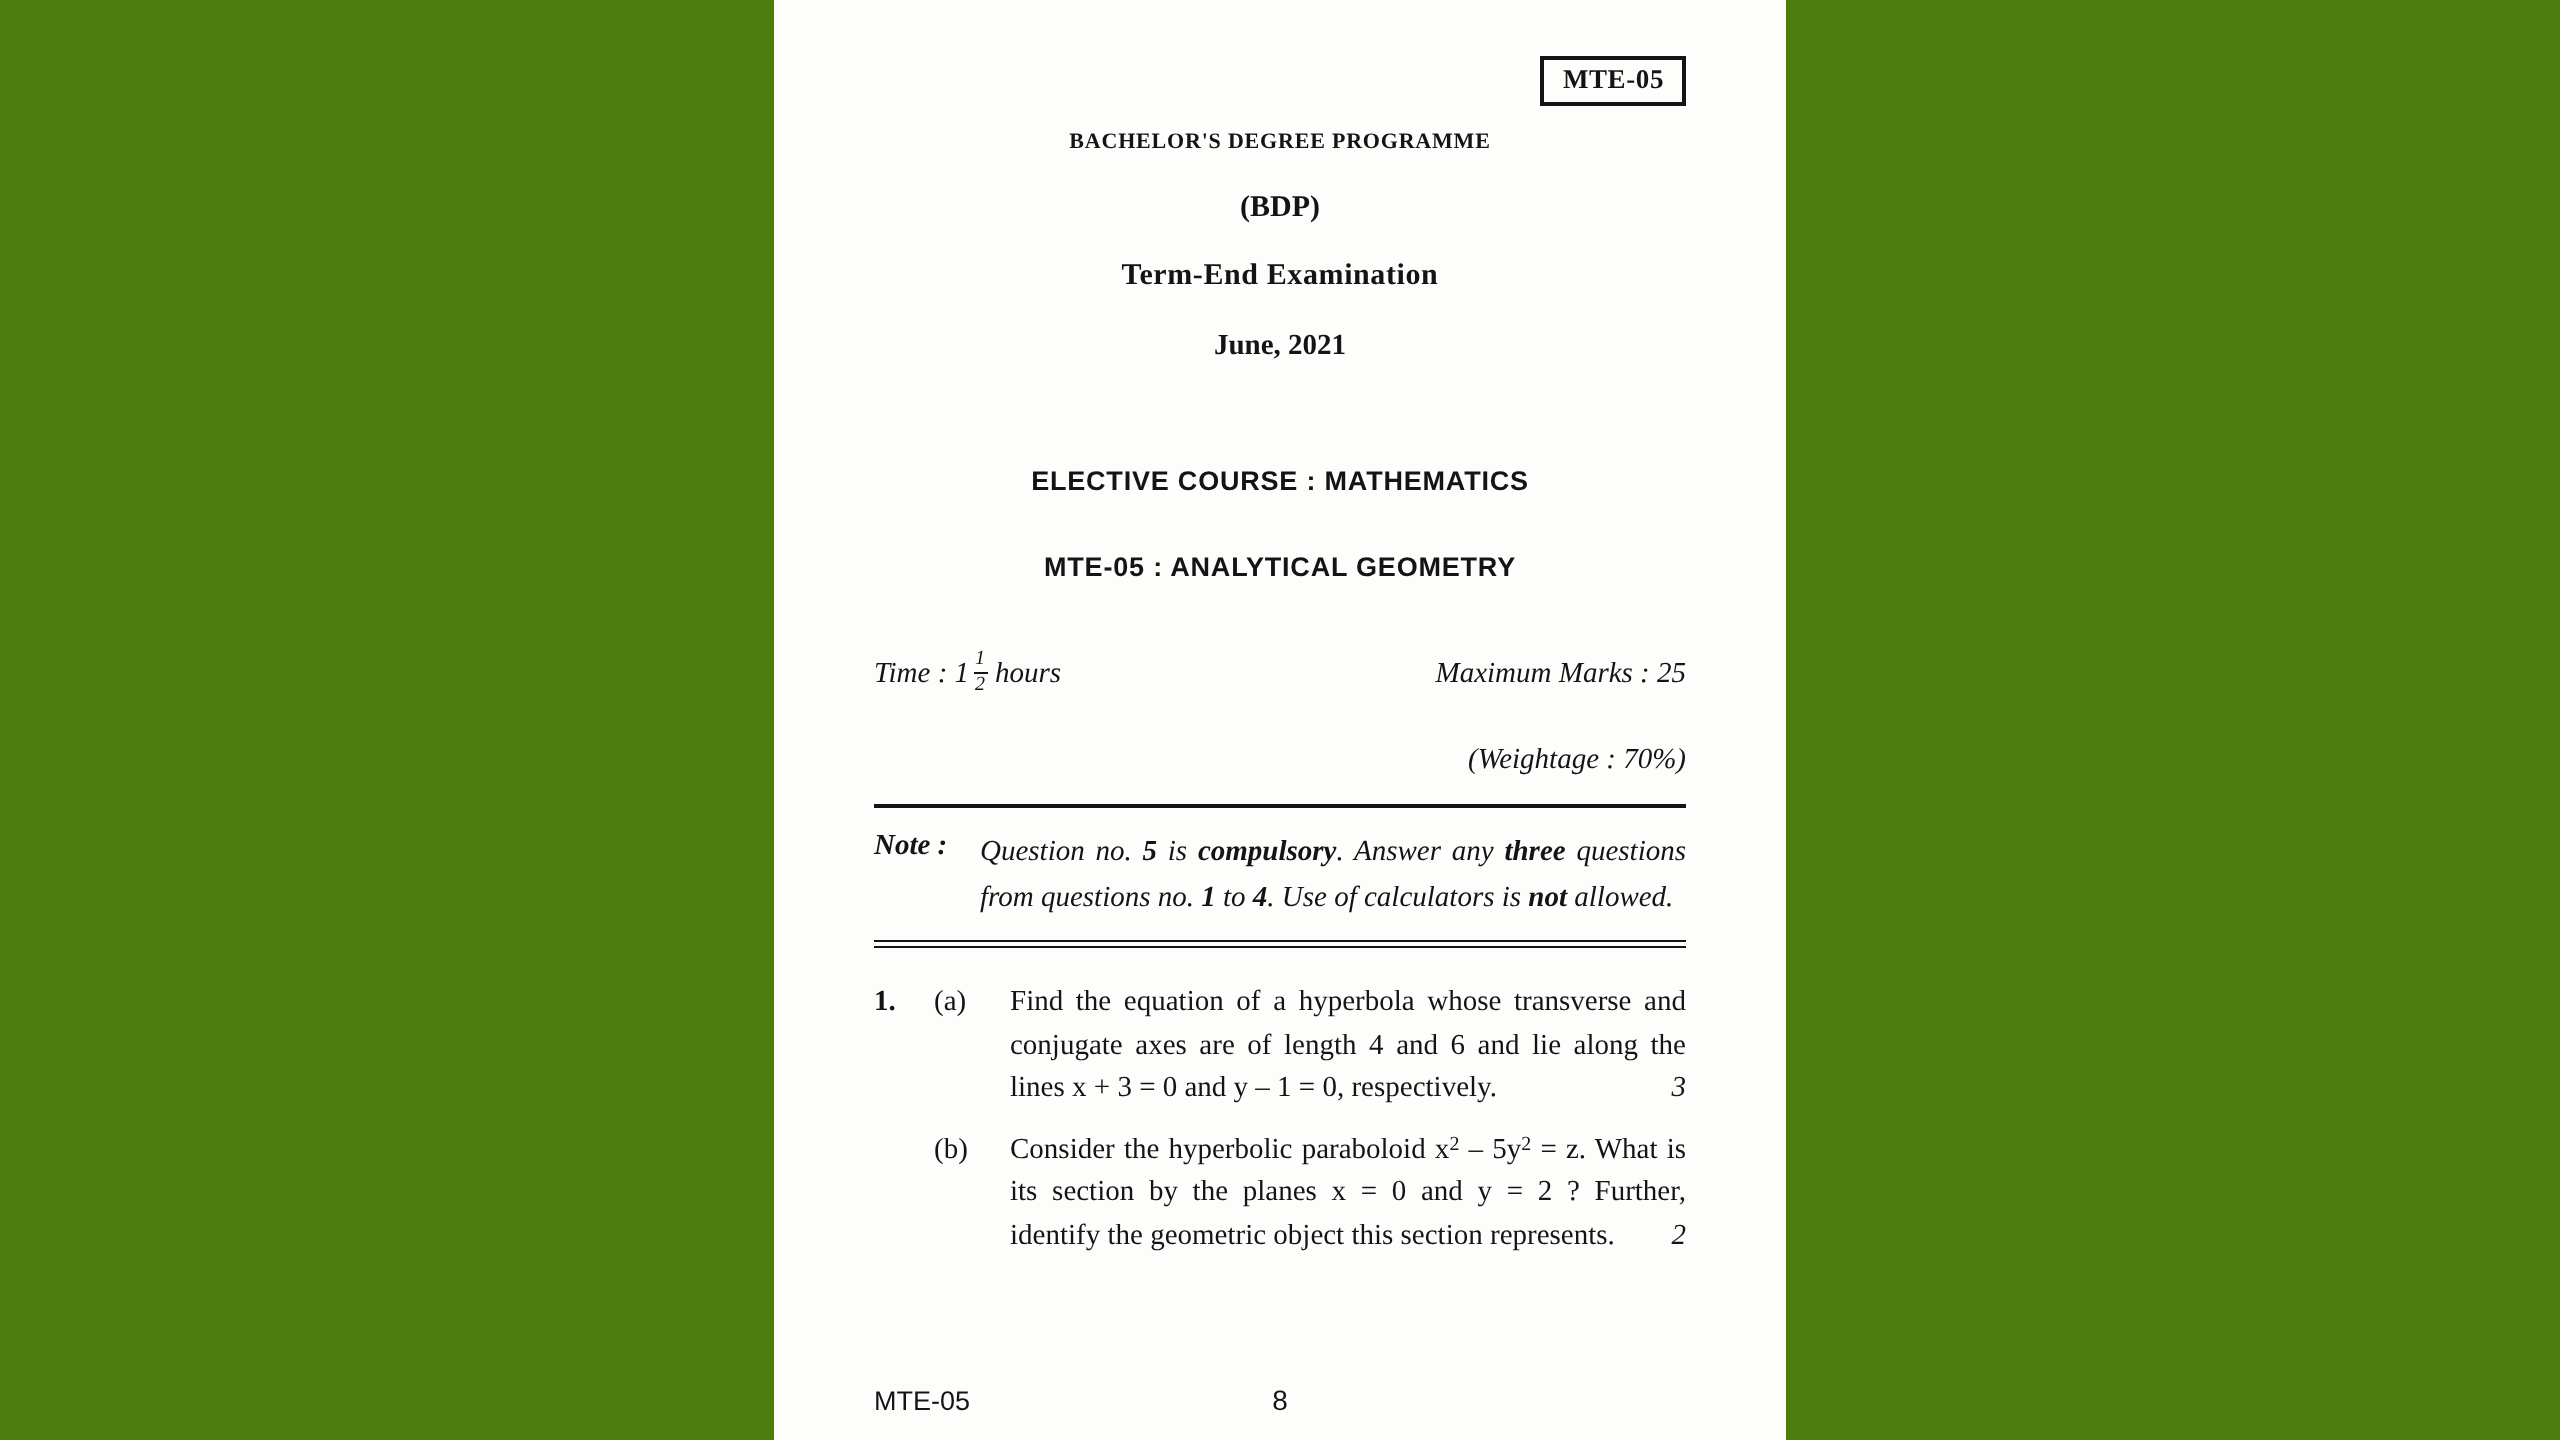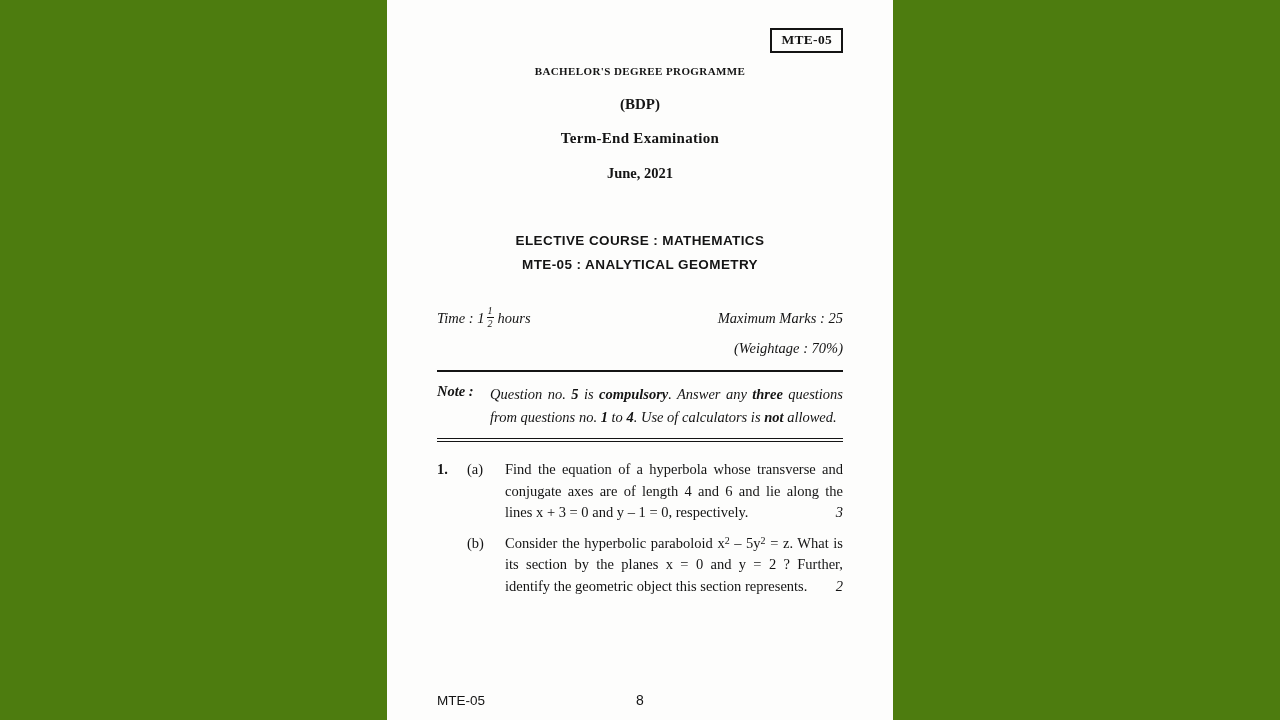--- a/index.html
+++ b/index.html
@@ -47,42 +47,42 @@
   .h-exam { margin-top: 17px; font-size: 15px; letter-spacing: 0.3px; }
   .h-date { margin-top: 18px; font-size: 14.5px; }
   .course-block { margin-top: 51px; }
   .course-line {
     font-family: "Liberation Sans", sans-serif;
     font-weight: bold;
     font-size: 13.5px;
     letter-spacing: 0.4px;
     text-align: center;
   }
-  .course-line + .course-line { margin-top: 9px; }
+  .course-line + .course-line { margin-top: 28px; }
   .meta-row {
     margin-top: 34px;
     display: flex;
     justify-content: space-between;
     align-items: center;
     font-style: italic;
     font-size: 14.5px;
   }
   .time-wrap { display: inline-flex; align-items: center; text-align: center; }
   .frac {
     display: inline-flex;
     flex-direction: column;
     align-items: center;
     font-size: 10px;
     line-height: 1.15;
     margin: 0 4px 0 2px;
     transform: translateY(-1px);
   }
   .frac .num { border-bottom: 1px solid #141414; padding: 0 1px; }
   .weightage-row {
-    margin-top: 10px;
+    margin-top: 23px;
     text-align: right;
     font-style: italic;
     font-size: 14.5px;
   }
   .rule-single {
     margin-top: 13px;
     border-top: 2px solid #141414;
   }
   .note {
     margin-top: 11px;

